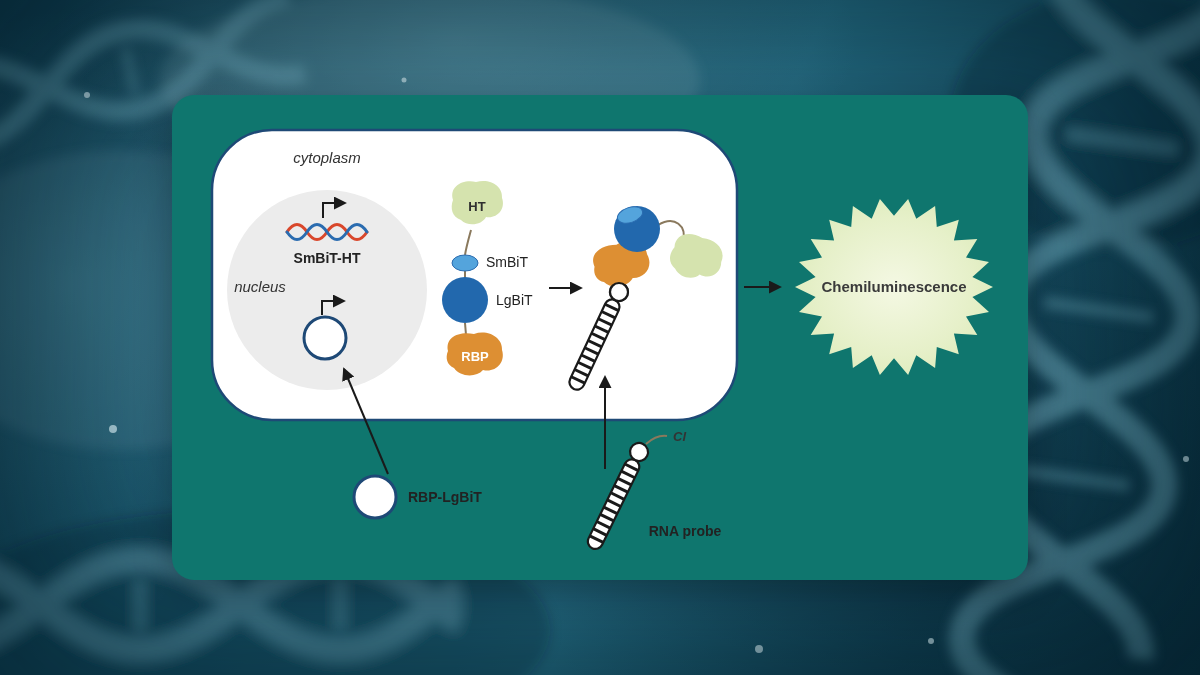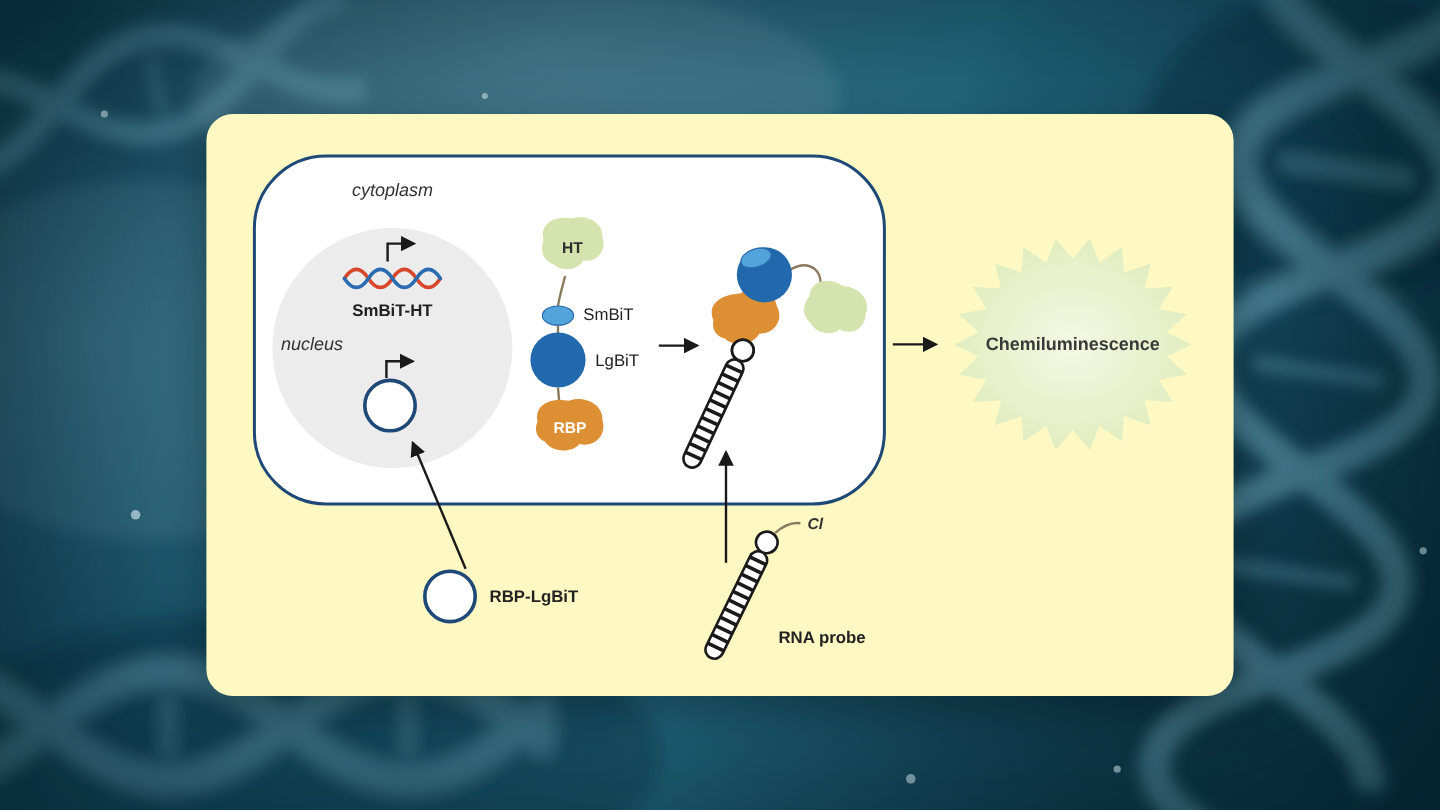--- a/index.html
+++ b/index.html
@@ -9,21 +9,21 @@
     background:
       radial-gradient(620px 280px at 38% 6%, rgba(150,210,225,.30), transparent 65%),
       radial-gradient(520px 420px at 6% 42%, rgba(100,170,190,.28), transparent 65%),
       radial-gradient(760px 520px at 88% 82%, rgba(8,45,60,.45), transparent 70%),
       linear-gradient(115deg,#0e3a4c 0%,#1d6077 32%,#27748c 55%,#134659 80%,#0b3140 100%);
   }
   .bg-svg{position:absolute;inset:0;}
   .vignette{position:absolute;inset:0;box-shadow:inset 0 0 190px 45px rgba(2,24,34,.55);pointer-events:none;}
   .card{
     position:absolute;left:172px;top:95px;width:856px;height:485px;
-    background:#fef9c3;border-radius:22px;
+    background:#0f766e;border-radius:22px;
     box-shadow:0 12px 35px rgba(0,10,15,.35);
   }
   .diagram{position:absolute;inset:0;width:100%;height:100%;}
   .diagram text{font-family:"Liberation Sans",sans-serif;}
   .lbl{fill:#222222;font-size:14px;}
   .lbl-bold{fill:#222222;font-size:14px;font-weight:bold;}
   .lbl-italic{fill:#333333;font-size:15px;font-style:italic;}
 </style>
 </head>
 <body>

